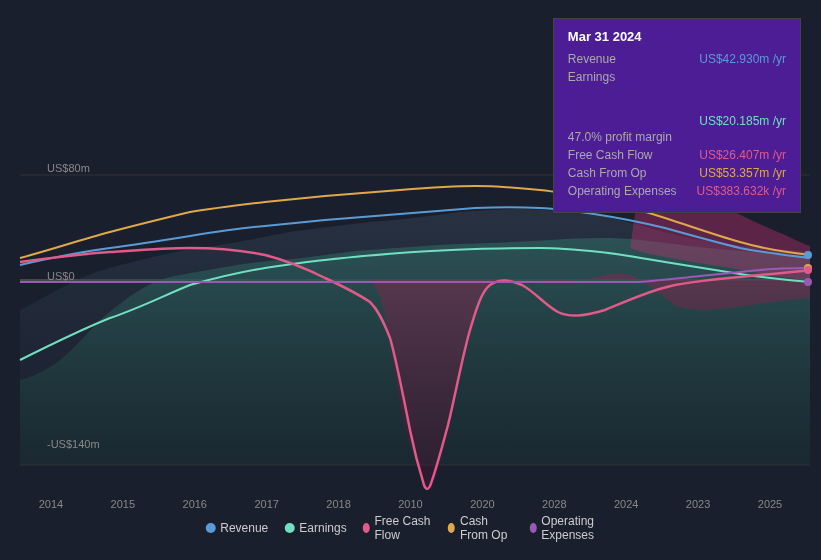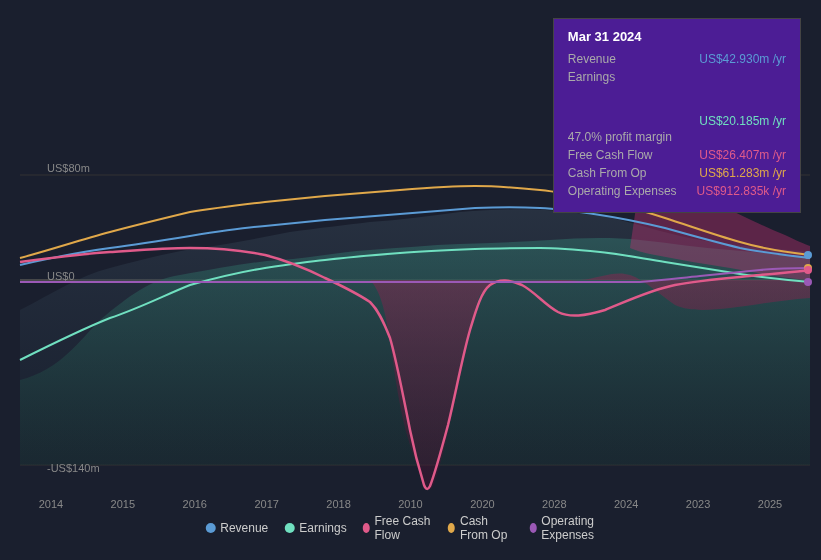--- a/index.html
+++ b/index.html
@@ -71,21 +71,21 @@
     .y-label {
       position: absolute;
       color: #888;
       font-size: 11px;
       left: 10px;
       margin-left: 37px;
     }
 
     .y-label-top { top: 162px; }
     .y-label-mid { top: 270px; }
-    .y-label-bot { top: 462px; }
+    .y-label-bot { top: 438px; }
 
     #legend {
       position: absolute;
       bottom: 18px;
       left: 50%;
       transform: translateX(-50%);
       display: flex;
       gap: 16px;
       align-items: center;
     }
@@ -312,27 +312,27 @@
     </div>
     <div class="tooltip-row">
       <span class="tooltip-label">Free Cash Flow</span>
       <span class="tooltip-value fcf">
         <span>US$26.407m</span> <span>/yr</span>
       </span>
     </div>
     <div class="tooltip-row">
       <span class="tooltip-label">Cash From Op</span>
       <span class="tooltip-value cashfromop">
-        <span>US$61.283m</span> <span>/yr</span>
+        <span>US$53.357m</span> <span>/yr</span>
       </span>
     </div>
     <div class="tooltip-row">
       <span class="tooltip-label">Operating Expenses</span>
       <span class="tooltip-value opex">
-        <span>US$912.835k</span> <span>/yr</span>
+        <span>US$383.632k</span> <span>/yr</span>
       </span>
     </div>
   </div>
 
   <div id="legend">
     <div class="legend-item">
       <div class="legend-dot" style="background:#5b9bd5;"></div>
       <span>Revenue</span>
     </div>
     <div class="legend-item">

